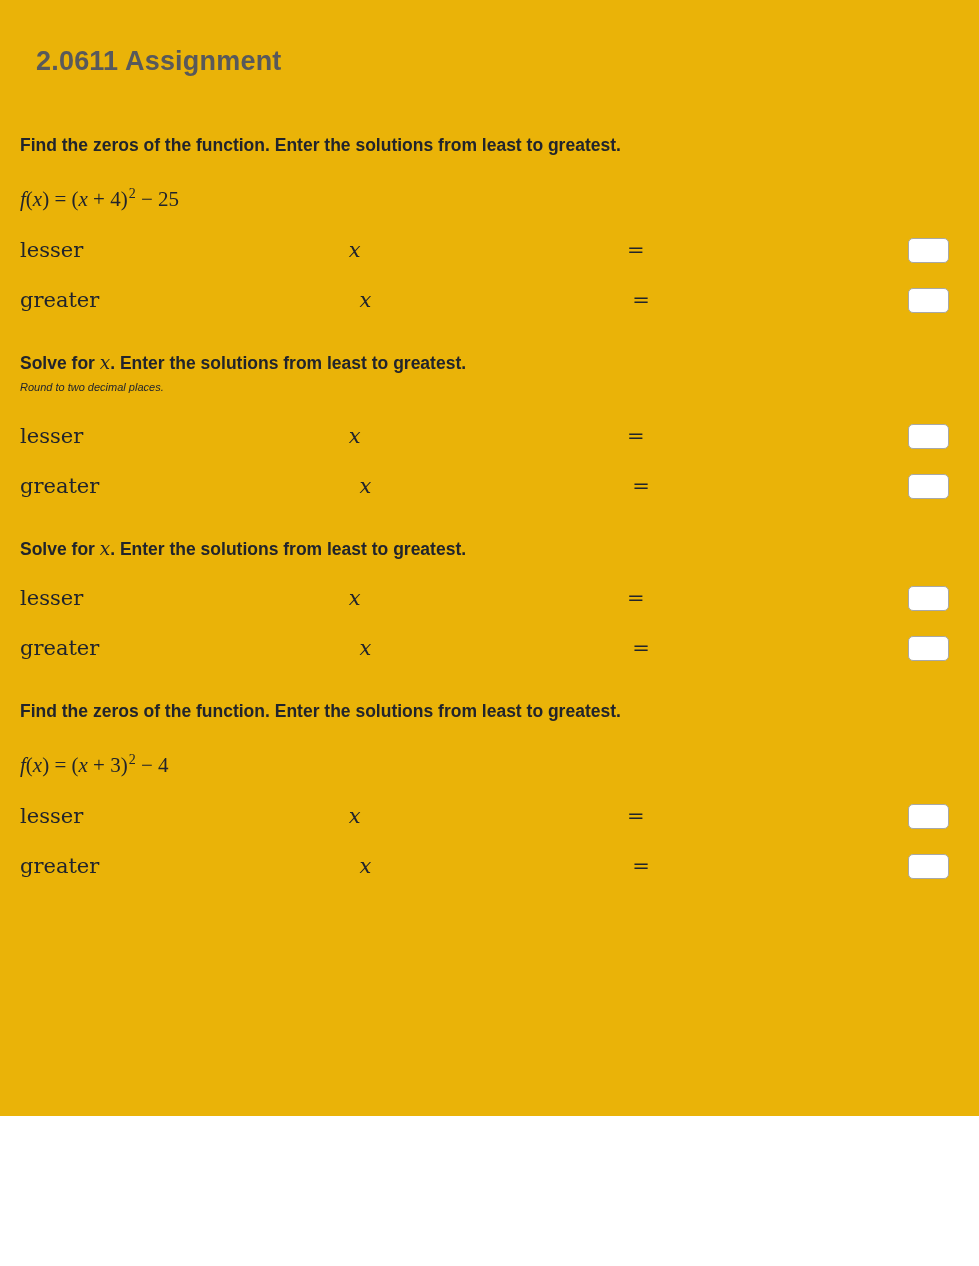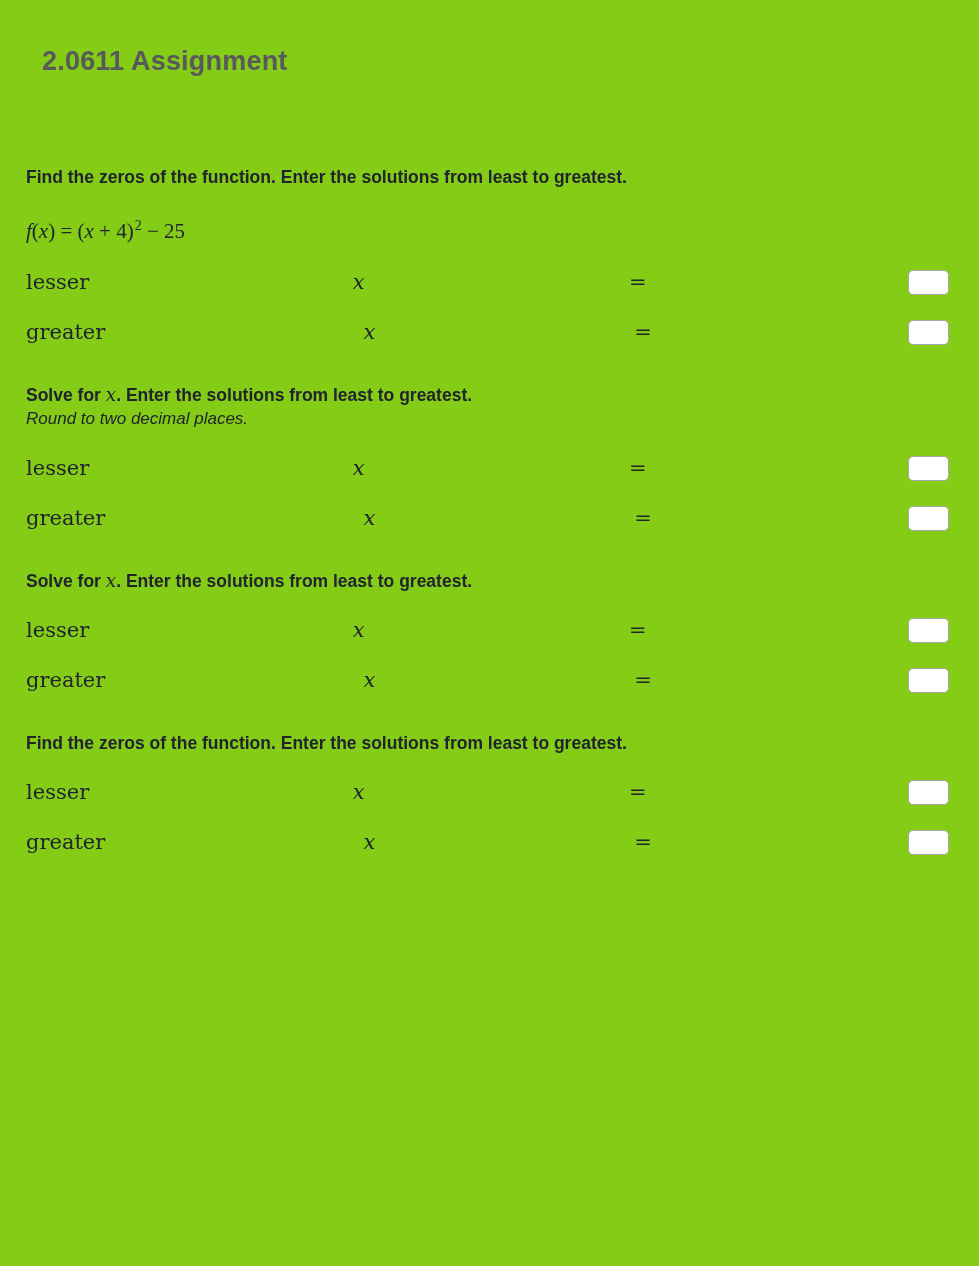--- a/index.html
+++ b/index.html
@@ -10,55 +10,55 @@
   body {
     width: 979px;
     height: 1266px;
     overflow: hidden;
     font-family: "Liberation Sans", sans-serif;
     color: #21242c;
   }
   .page {
     box-sizing: border-box;
     width: 979px;
-    height: 1266px;
-    padding: 45px 30px 0 26px;
-    background: #84cc16;
+    height: 1116px;
+    padding: 45px 30px 0 20px;
+    background: #eab308;
   }
   .title {
     margin: 0 0 0 16px;
     font-family: "Liberation Sans", sans-serif;
     font-size: 27px;
     font-weight: 700;
     line-height: 32px;
     color: #58595b;
     letter-spacing: 0.2px;
   }
   .problems {
-    margin-top: 88px;
+    margin-top: 56px;
   }
   .problem + .problem {
     margin-top: 38px;
   }
   .instruction {
     margin: 0;
     font-size: 17.5px;
     font-weight: 700;
     line-height: 24px;
     color: #21242c;
   }
   .instr-var {
     font-family: "DejaVu Serif", serif;
     font-style: italic;
     font-weight: 400;
     font-size: 18.5px;
   }
   .note {
     margin: 0;
-    font-size: 17px;
+    font-size: 11px;
     font-style: italic;
     font-weight: 400;
     line-height: 24px;
     color: #21242c;
   }
   .formula {
     margin: 28px 0 0 0;
     height: 28px;
     line-height: 28px;
     font-family: Liberation Serif, serif;
@@ -159,20 +159,21 @@
       <div class="answer-row">
         <span>greater</span>
           <span class="avar">x</span>
           <span>=</span>
         <input type="text" class="answer-input" value="" style="">
       </div>
     </section>
 
     <section class="problem">
       <p class="instruction"><span>Find the zeros of the function. Enter the solutions from least to greatest.</span><span class="instr-var"></span><span></span></p>
+      <div class="formula"><span class="mi">f</span><span>(</span><span class="mi">x</span><span>) = </span><span>(</span><span class="mi">x</span><span> + 3)</span><span class="msup">2</span><span> − 4</span></div>
       <div class="answer-row">
         <span>lesser</span>
           <span class="avar">x</span>
           <span>=</span>
         <input type="text" class="answer-input" value="" style="">
       </div>
       <div class="answer-row">
         <span>greater</span>
           <span class="avar">x</span>
           <span>=</span>

